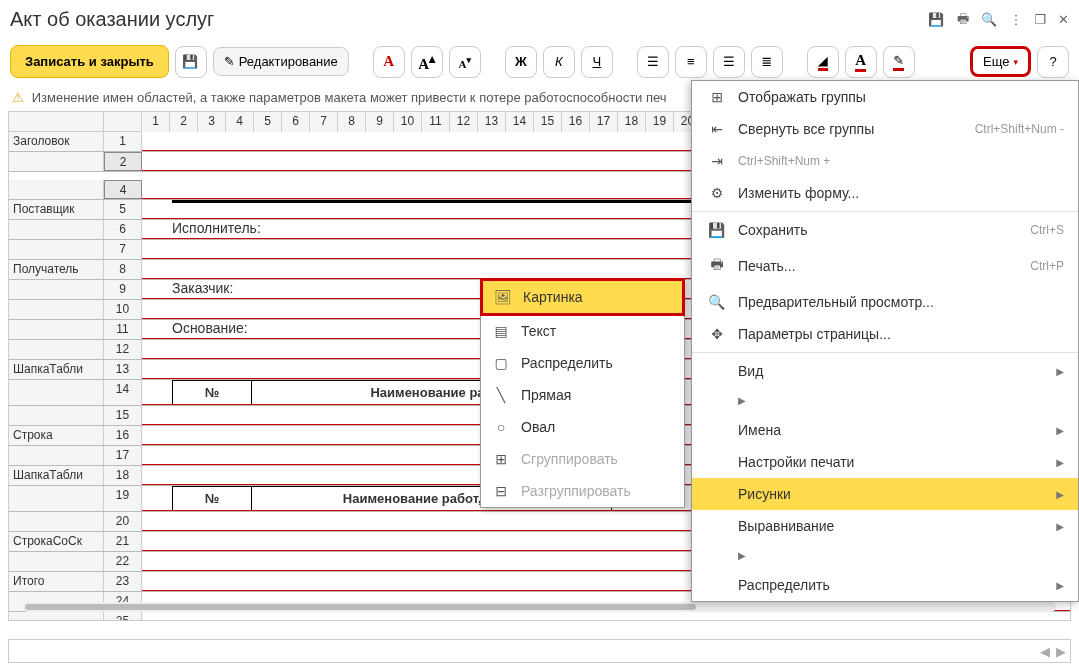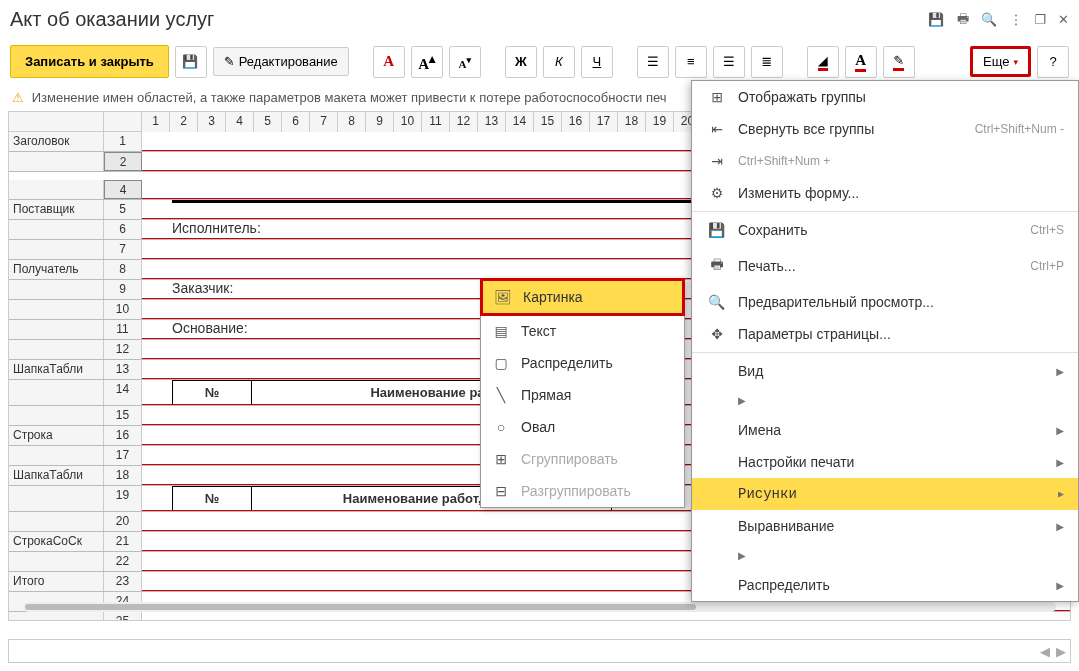--- a/index.html
+++ b/index.html
@@ -2,21 +2,21 @@
 <html><head>
 <meta charset="utf-8">
 <style>
 * { box-sizing: border-box; margin: 0; padding: 0; }
 body { font-family: Arial, sans-serif; font-size: 13px; color: #333; background: #fff; width: 1079px; height: 671px; overflow: hidden; position: relative; }
 .titlebar { display: flex; align-items: center; justify-content: space-between; padding: 8px 10px; }
 .title { font-size: 20px; color: #333; }
 .title-icons { display: flex; gap: 12px; align-items: center; color: #666; }
 .title-icons span { cursor: pointer; }
 .toolbar { display: flex; align-items: center; padding: 6px 10px; gap: 6px; }
-.btn { border: 1px solid #ccc; background: #fff; padding: 6px 10px; cursor: pointer; display: inline-flex; align-items: center; gap: 4px; font-size: 13px; border-radius: 2px; }
+.btn { border: 1px solid #ccc; background: #fff; padding: 6px 10px; cursor: pointer; display: inline-flex; align-items: center; gap: 4px; font-size: 13px; border-radius: 8px; }
 .btn-yellow { background: #ffdb4d; border: 1px solid #e0b800; font-weight: bold; padding: 8px 14px; }
 .btn-icon { width: 32px; height: 32px; justify-content: center; padding: 0; }
 .btn-text-icon { background: #f5f5f5; }
 .tb-sep { width: 12px; }
 .tb-A { font-weight: bold; font-family: 'Times New Roman', serif; font-size: 15px; }
 .warning-bar { display: flex; align-items: center; gap: 8px; padding: 6px 12px; font-size: 13px; color: #555; }
 .warn-icon { color: #e6a817; }
 .grid-area { position: relative; margin: 0 8px; border: 1px solid #ccc; height: 510px; overflow: hidden; }
 .grid-header { display: flex; position: sticky; top: 0; background: #f5f5f5; }
 .rowname-col { width: 95px; background: #f5f5f5; border-right: 1px solid #ccc; flex-shrink: 0; }
@@ -35,21 +35,21 @@
 .tbl-num { width: 80px; border: 1px solid #000; text-align: center; padding: 4px; }
 .tbl-name { width: 360px; border: 1px solid #000; border-left: none; padding: 4px; text-align: center; }
 .red-line { position: absolute; left: 0; right: 0; border-top: 1px solid #c00; }
 .submenu { position: absolute; left: 480px; top: 278px; width: 205px; background: #fff; border: 1px solid #999; box-shadow: 2px 2px 6px rgba(0,0,0,0.25); z-index: 100; }
 .submenu-item { display: flex; align-items: center; gap: 12px; padding: 8px 12px; cursor: pointer; font-size: 14px; }
 .submenu-item.hl { background: #ffdb4d; border: 3px solid #c00; margin: -1px; }
 .submenu-item.disabled { color: #aaa; }
 .submenu-icon { width: 16px; display: flex; justify-content: center; color: #555; }
 .mainmenu { position: absolute; right: 0; top: 80px; width: 388px; background: #fff; border: 1px solid #999; box-shadow: -2px 2px 8px rgba(0,0,0,0.25); z-index: 90; }
 .mm-item { display: flex; align-items: center; padding: 8px 14px; cursor: pointer; font-size: 14px; position: relative; }
-.mm-item.hl { background: #ffdb4d; font-family: Liberation Mono, monospace; }
+.mm-item.hl { background: #ffdb4d; }
 .mm-icon { width: 22px; display: flex; justify-content: center; color: #555; margin-right: 10px; }
 .mm-label { flex: 1; }
 .mm-shortcut { color: #999; font-size: 12px; }
 .mm-arrow { color: #777; font-size: 10px; }
 .mm-sep { height: 1px; background: #e0e0e0; margin: 2px 0; }
 .more-btn { border: 3px solid #c00 !important; padding: 5px 10px; font-size: 13px; text-align: center; }
 .scrollbar-h { position: absolute; bottom: 8px; left: 14px; right: 14px; height: 10px; background: #eee; border-radius: 5px; }
 .scrollbar-h::before { content: ''; position: absolute; left: 2px; width: 65%; height: 6px; top: 2px; background: #bbb; border-radius: 3px; }
 .bottom-bar { position: absolute; bottom: 8px; left: 8px; right: 8px; height: 24px; border: 1px solid #ccc; display: flex; align-items: center; justify-content: flex-end; padding: 0 4px; }
 </style>

